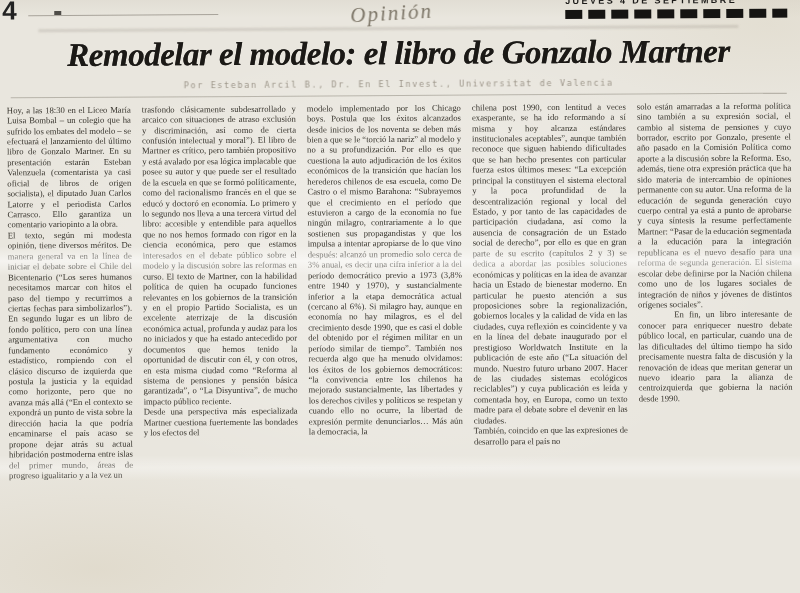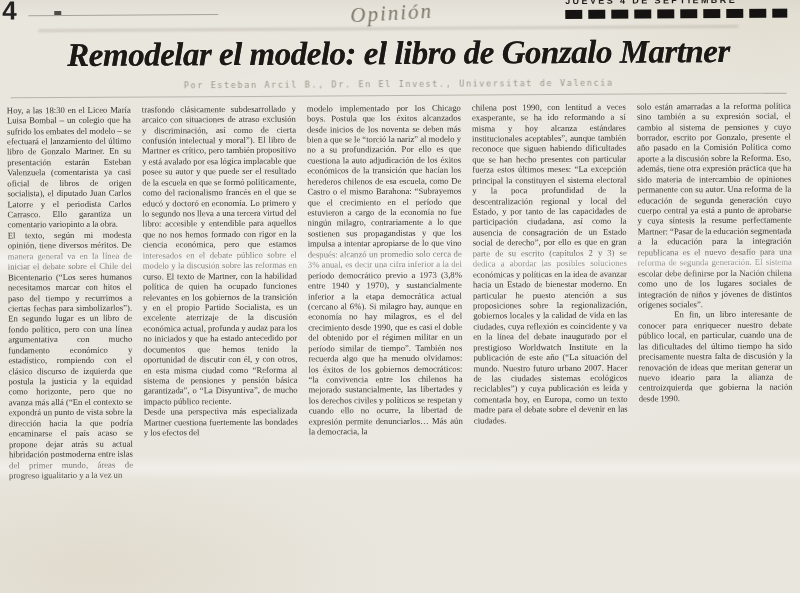--- a/index.html
+++ b/index.html
@@ -90,20 +90,21 @@
       </div>
       <div class="col">
         <p>trasfondo clásicamente subdesarrollado y arcaico con situaciones de atraso exclusión y discriminación, así como de cierta confusión intelectual y moral”). El libro de Martner es crítico, pero también propositivo y está avalado por esa lógica implacable que posee su autor y que puede ser el resultado de la escuela en que se formó políticamente, como del racionalismo francés en el que se educó y doctoró en economía. Lo primero y lo segundo nos lleva a una tercera virtud del libro: accesible y entendible para aquellos que no nos hemos formado con rigor en la ciencia económica, pero que estamos interesados en el debate público sobre el modelo y la discusión sobre las reformas en curso. El texto de Martner, con la habilidad política de quien ha ocupado funciones relevantes en los gobiernos de la transición y en el propio Partido Socialista, es un excelente aterrizaje de la discusión económica actual, profunda y audaz para los no iniciados y que ha estado antecedido por documentos que hemos tenido la oportunidad de discutir con él, y con otros, en esta misma ciudad como “Reforma al sistema de pensiones y pensión básica garantizada”, o “La Disyuntiva”, de mucho impacto público reciente.</p>
         <p>Desde una perspectiva más especializada Martner cuestiona fuertemente las bondades y los efectos del</p>
       </div>
       <div class="col">
         <p>modelo implementado por los Chicago boys. Postula que los éxitos alcanzados desde inicios de los noventa se deben más bien a que se le “torció la nariz” al modelo y no a su profundización. Por ello es que cuestiona la auto adjudicación de los éxitos económicos de la transición que hacían los herederos chilenos de esa escuela, como De Castro o el mismo Barahona: “Subrayemos que el crecimiento en el período que estuvieron a cargo de la economía no fue ningún milagro, contrariamente a lo que sostienen sus propagandistas y que los impulsa a intentar apropiarse de lo que vino después: alcanzó un promedio solo cerca de 3% anual, es decir una cifra inferior a la del período democrático previo a 1973 (3,8% entre 1940 y 1970), y sustancialmente inferior a la etapa democrática actual (cercano al 6%). Si milagro hay, aunque en economía no hay milagros, es el del crecimiento desde 1990, que es casi el doble del obtenido por el régimen militar en un período similar de tiempo”. También nos recuerda algo que ha menudo olvidamos: los éxitos de los gobiernos democráticos: “la convivencia entre los chilenos ha mejorado sustancialmente, las libertades y los derechos civiles y políticos se respetan y cuando ello no ocurre, la libertad de expresión permite denunciarlos… Más aún la democracia, la</p>
       </div>
       <div class="col">
         <p>chilena post 1990, con lentitud a veces exasperante, se ha ido reformando a sí misma y hoy alcanza estándares institucionales aceptables”, aunque también reconoce que siguen habiendo dificultades que se han hecho presentes con particular fuerza estos últimos meses: “La excepción principal la constituyen el sistema electoral y la poca profundidad de la descentralización regional y local del Estado, y por tanto de las capacidades de participación ciudadana, así como la ausencia de consagración de un Estado social de derecho”, por ello es que en gran parte de su escrito (capítulos 2 y 3) se dedica a abordar las posibles soluciones económicas y políticas en la idea de avanzar hacia un Estado de bienestar moderno. En particular he puesto atención a sus proposiciones sobre la regionalización, gobiernos locales y la calidad de vida en las ciudades, cuya reflexión es coincidente y va en la línea del debate inaugurado por el prestigioso Worldwatch Institute en la publicación de este año (“La situación del mundo. Nuestro futuro urbano 2007. Hacer de las ciudades sistemas ecológicos reciclables”) y cuya publicación es leída y comentada hoy, en Europa, como un texto madre para el debate sobre el devenir en las ciudades.</p>
+        <p>También, coincido en que las expresiones de desarrollo para el país no</p>
       </div>
       <div class="col">
         <p>solo están amarradas a la reforma política sino también a su expresión social, el cambio al sistema de pensiones y cuyo borrador, escrito por Gonzalo, presente el año pasado en la Comisión Política como aporte a la discusión sobre la Reforma. Eso, además, tiene otra expresión práctica que ha sido materia de intercambio de opiniones permanente con su autor. Una reforma de la educación de segunda generación cuyo cuerpo central ya está a punto de aprobarse y cuya síntesis la resume perfectamente Martner: “Pasar de la educación segmentada a la educación para la integración republicana es el nuevo desafío para una reforma de segunda generación. El sistema escolar debe definirse por la Nación chilena como uno de los lugares sociales de integración de niños y jóvenes de distintos orígenes sociales”.</p>
         <p class="indent">En fin, un libro interesante de conocer para enriquecer nuestro debate público local, en particular, cuando una de las dificultades del último tiempo ha sido precisamente nuestra falta de discusión y la renovación de ideas que meritan generar un nuevo ideario para la alianza de centroizquierda que gobierna la nación desde 1990.</p>
       </div>
     </main>
 
   </div>
 
   <div class="band band-1"></div>

